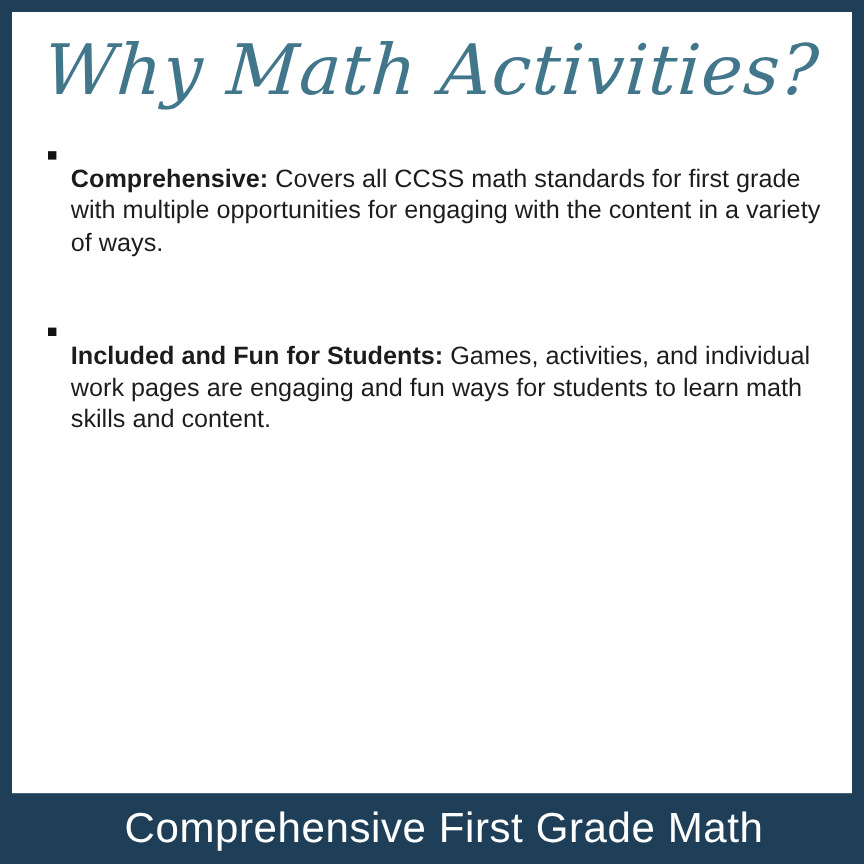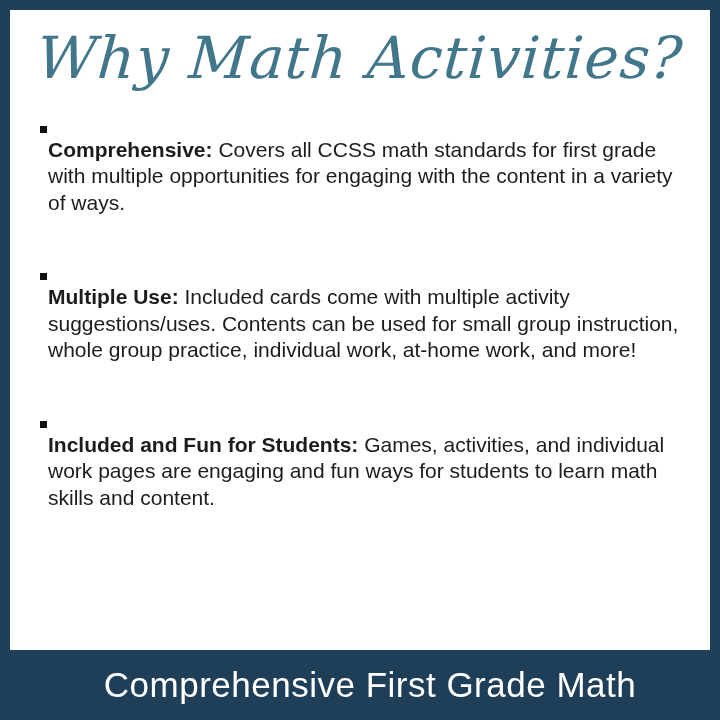--- a/index.html
+++ b/index.html
@@ -47,37 +47,37 @@
     transform:skewX(-4deg);
   }
   .bullets{
     list-style:none;
     margin:24px 0 0 0;
     padding:0 26px 0 30px;
   }
   .bullets li{
     display:flex;
     align-items:flex-start;
-    gap:1px;
+    gap:12px;
     margin-bottom:26px;
     font-size:21px;
     line-height:1.26;
     color:var(--ink);
   }
   .marker{
     flex:0 0 auto;
     width:7px;height:7px;
     margin-top:10px;
     background:#111;
   }
   .btext b{font-weight:700;}
   .banner{
     position:absolute;
     left:0;right:0;bottom:0;
-    height:70px;
+    height:59px;
     background:var(--navy);
     display:flex;
     align-items:center;
     justify-content:center;
     padding-left:20px;
   }
   .banner span{
     color:#fff;
     font-size:35px;
     font-weight:400;
@@ -93,24 +93,20 @@
   <div class="content">
     <h1 class="title">Why Math Activities?</h1>
 
     <ul class="bullets">
       <li>
         <span class="marker"></span>
         <p class="btext"><b>Comprehensive:</b> <span>Covers all CCSS math standards for first grade with multiple opportunities for engaging with the content in a variety of ways.</span></p>
       </li>
       <li>
         <span class="marker"></span>
-        <p class="btext"><b>Multiple Use:</b> <span>Included cards come with multiple activity suggestions/uses. Contents can be used for small group instruction, whole group practice, individual work, at-home work, and more!</span></p>
-      </li>
-      <li>
-        <span class="marker"></span>
         <p class="btext"><b>Included and Fun for Students:</b> <span>Games, activities, and individual work pages are engaging and fun ways for students to learn math skills and content.</span></p>
       </li>
 
     </ul>
 
   </div>
 
   <div class="banner">
     <span>Comprehensive First Grade Math</span>
   </div>

